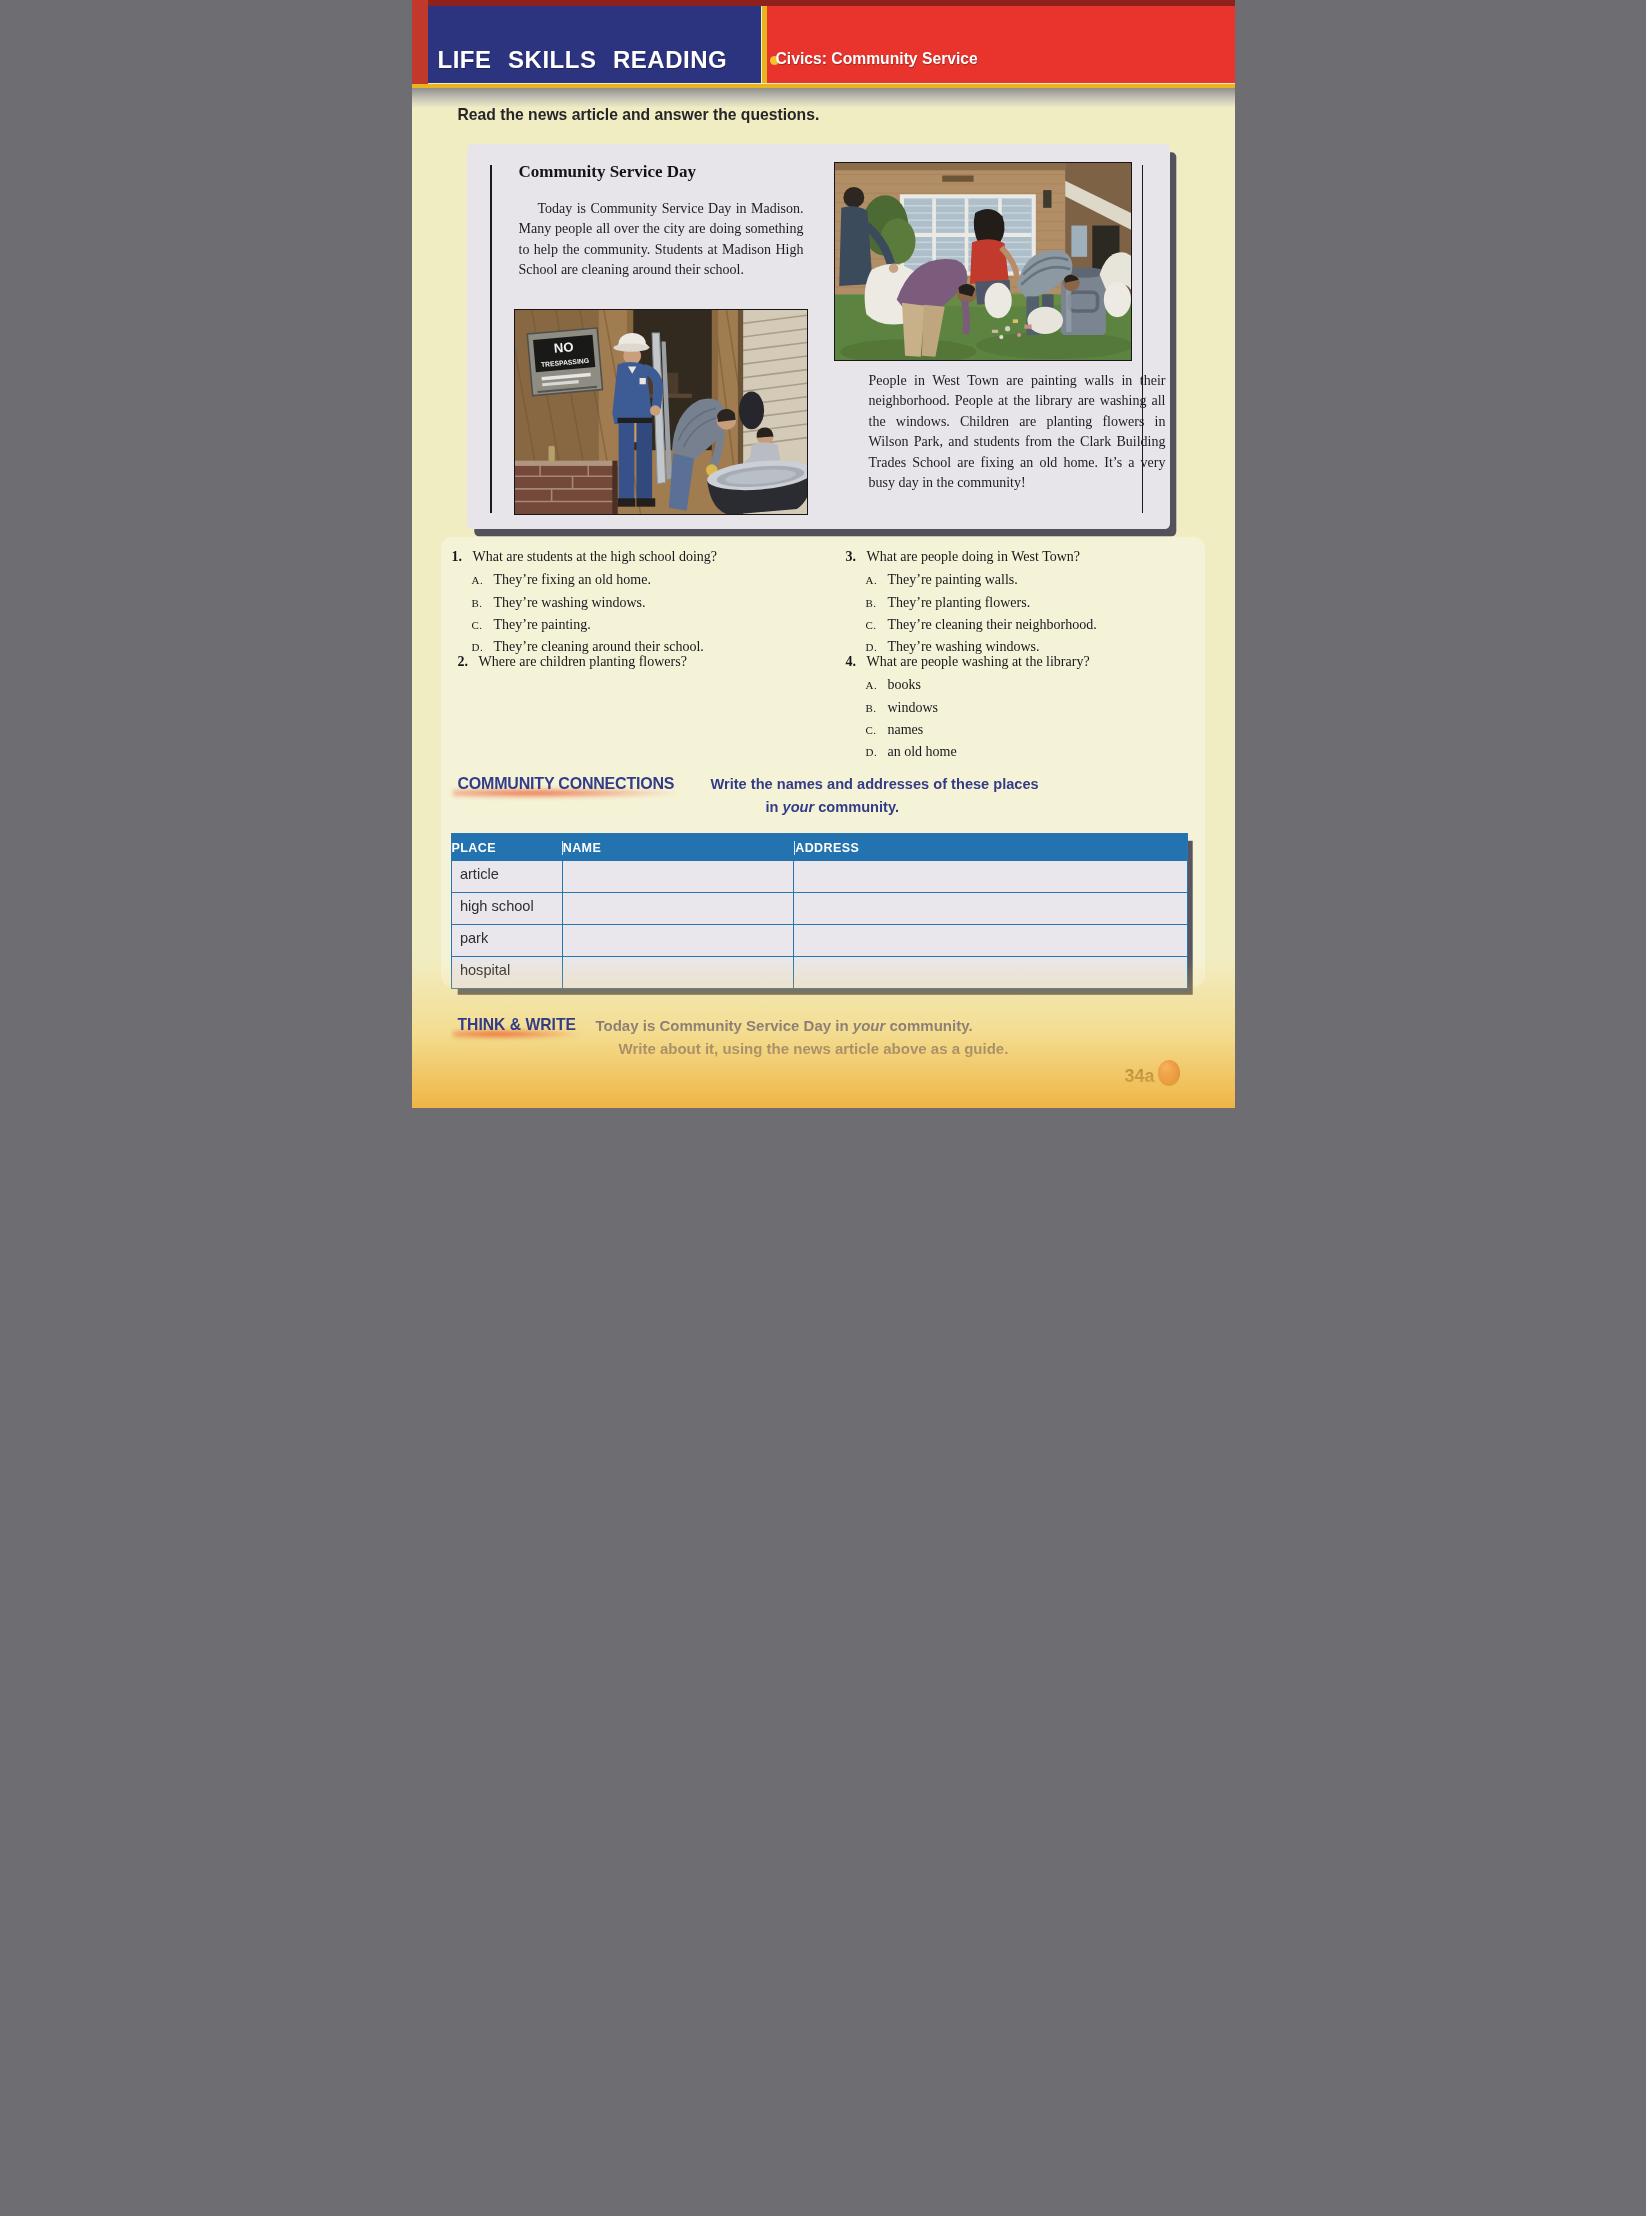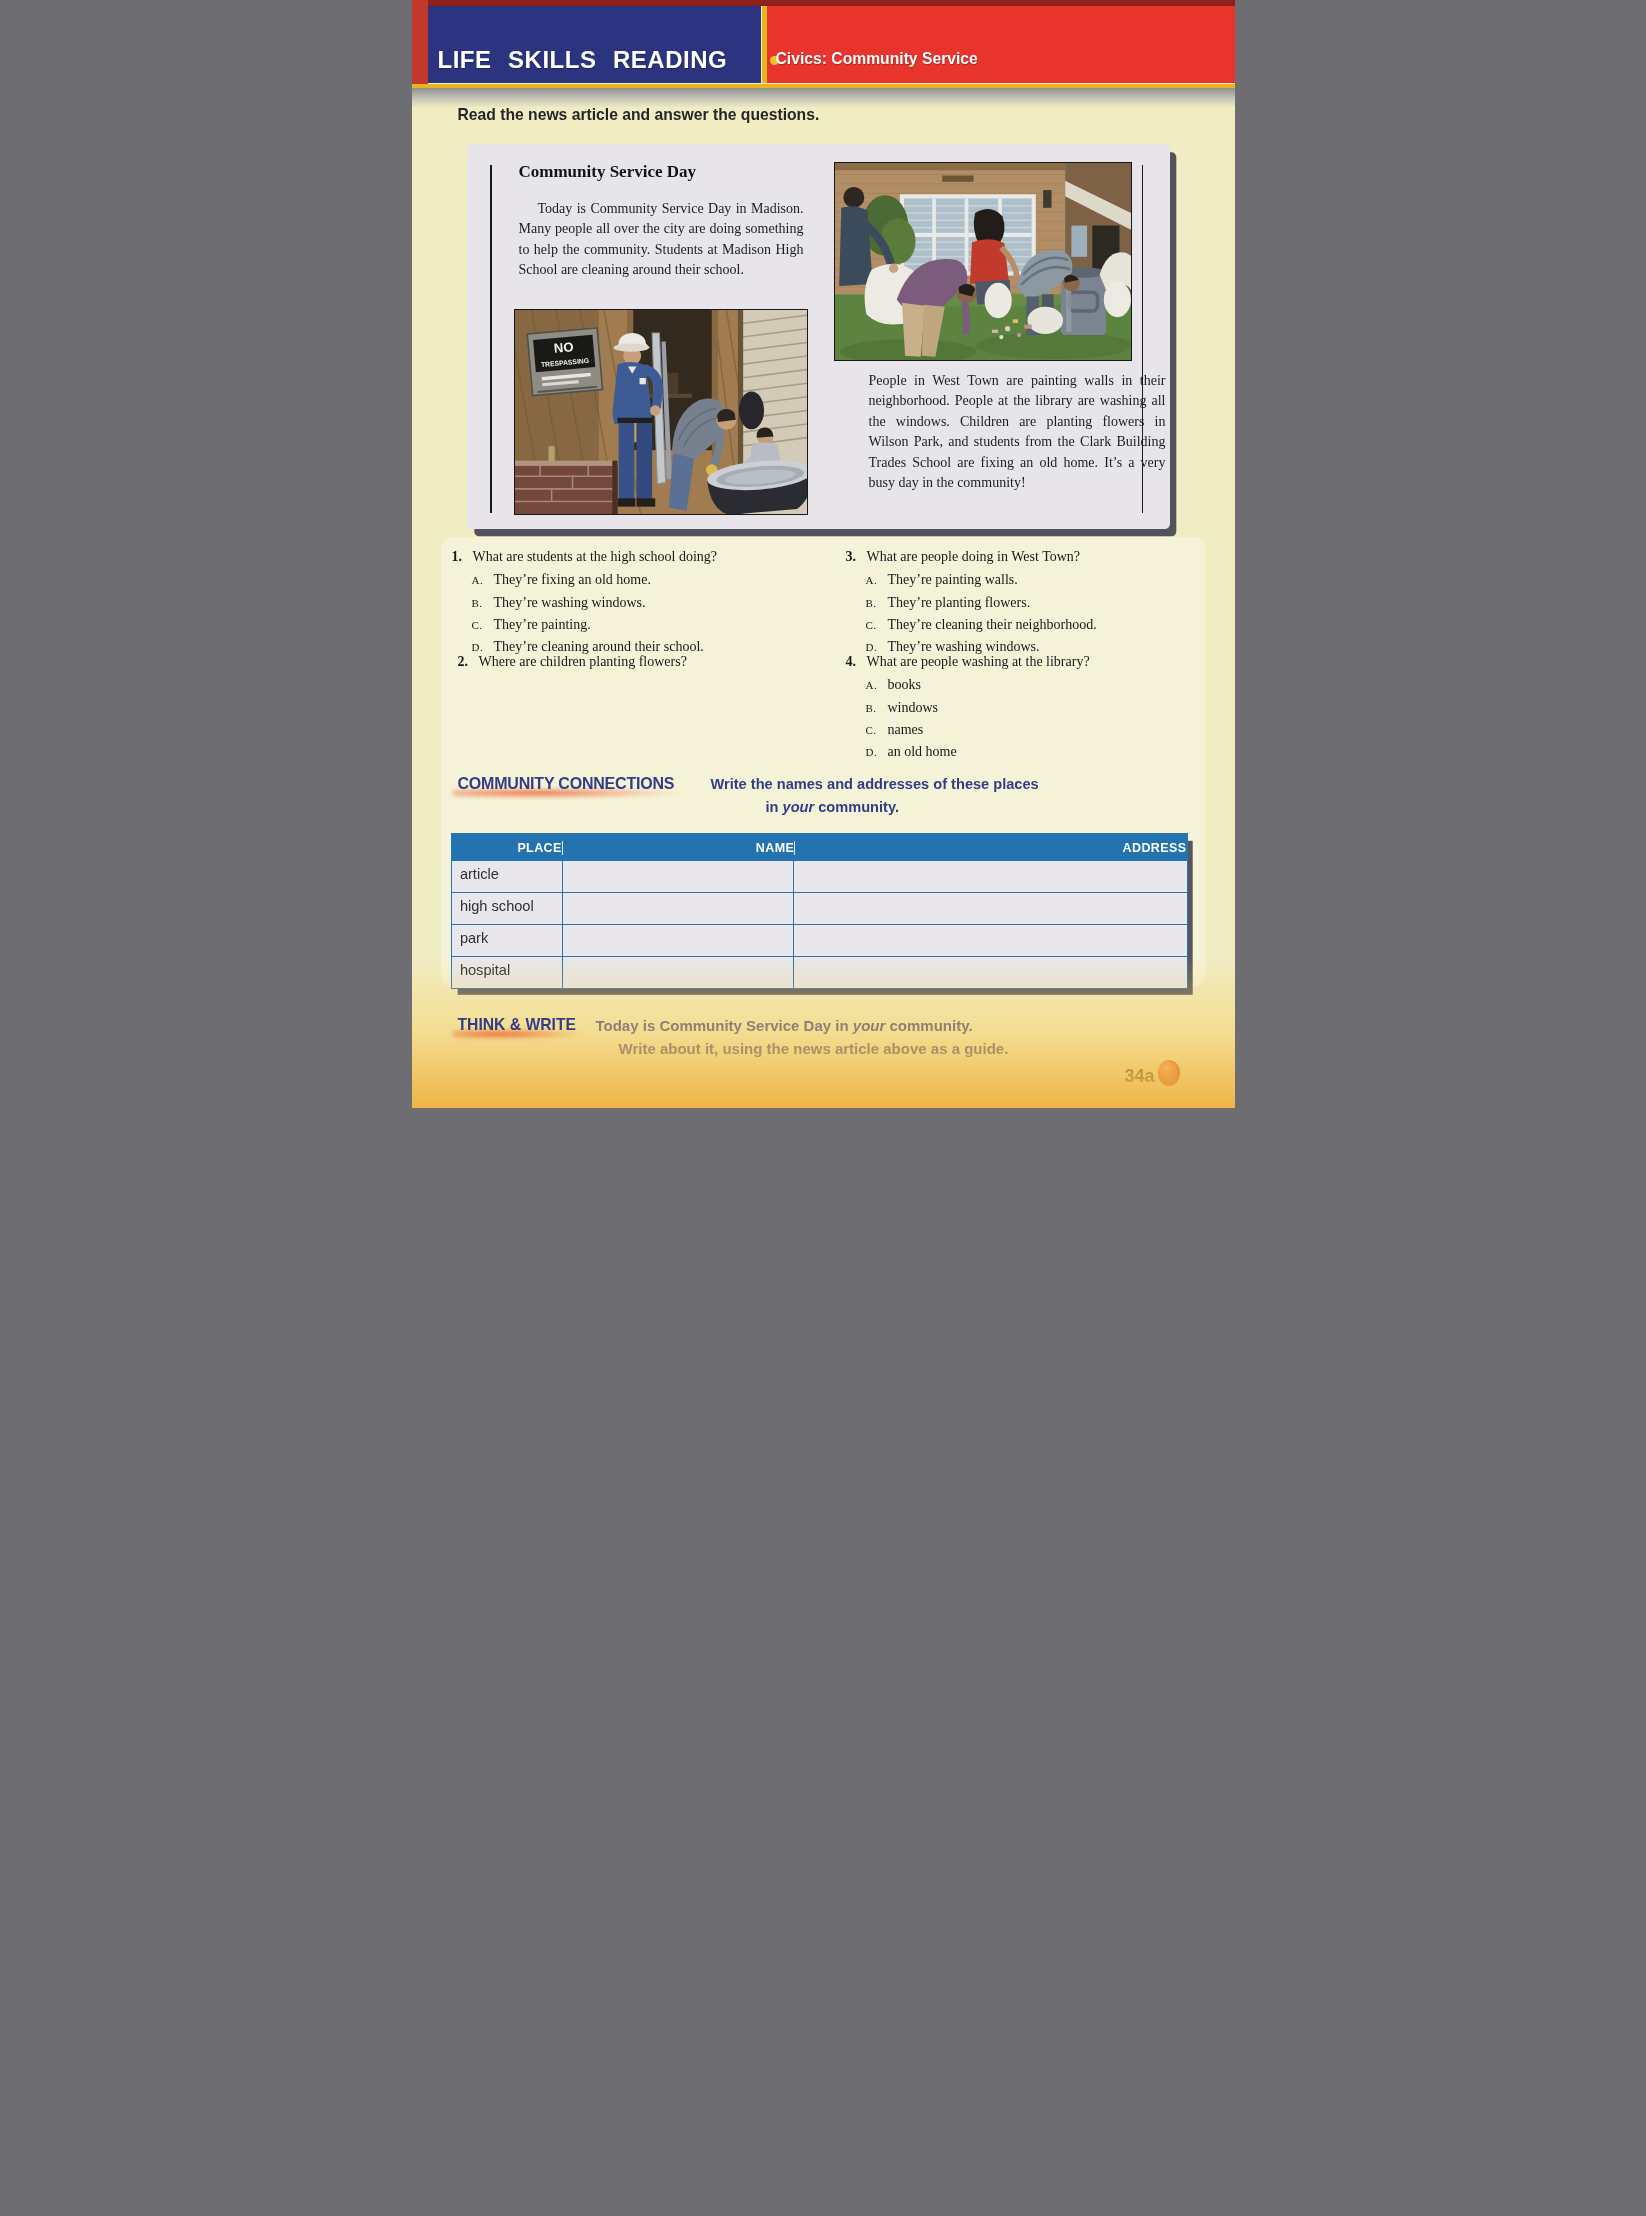--- a/index.html
+++ b/index.html
@@ -62,21 +62,21 @@
                 background:radial-gradient(ellipse at 35% 50%,rgba(234,85,38,.9),rgba(234,85,38,0) 72%);
                 filter:blur(2.1px);z-index:-1;}
   .cc-heading{position:absolute;left:46px;top:775px;font-size:16px;font-weight:800;letter-spacing:-0.2px;}
   .cc-line1{position:absolute;left:299px;top:776px;font-size:14.6px;}
   .cc-line2{position:absolute;left:354px;top:799px;font-size:14.6px;}
   .em{font-style:italic;}
 
   .cc-table{position:absolute;left:39px;top:833px;width:735px;background:#e9e7eb;
             border:1px solid #2b74ae;box-shadow:5.7px 6.8px 0 -1px #57565e;}
   .t-head{display:flex;height:27px;background:var(--table-header-blue,#2273b0);align-items:center;}
-  .t-hc{color:#fff;font-size:12.5px;font-weight:bold;letter-spacing:0.4px;text-align:right;}
+  .t-hc{color:#fff;font-size:12.5px;font-weight:bold;letter-spacing:0.4px;text-align:left;}
   .t-hc1{width:15%;} .t-hc2{width:31.5%;border-left:1px solid rgba(255,255,255,.85);}
   .t-hc3{flex:1;border-left:1px solid rgba(255,255,255,.85);}
   .t-row{display:flex;height:31px;}
   .t-row + .t-row{border-top:1px solid #2b74ae;}
   .t-c1{width:15%;padding:5.2px 0 0 8.4px;font-size:14.6px;color:#2e2e33;box-sizing:border-box;}
   .t-c2{width:31.5%;border-left:1px solid #2b74ae;box-sizing:border-box;}
   .t-c3{flex:1;border-left:1px solid #2b74ae;box-sizing:border-box;}
 
   
   .tw-heading{position:absolute;left:46px;top:1016px;font-size:15.7px;font-weight:800;}

